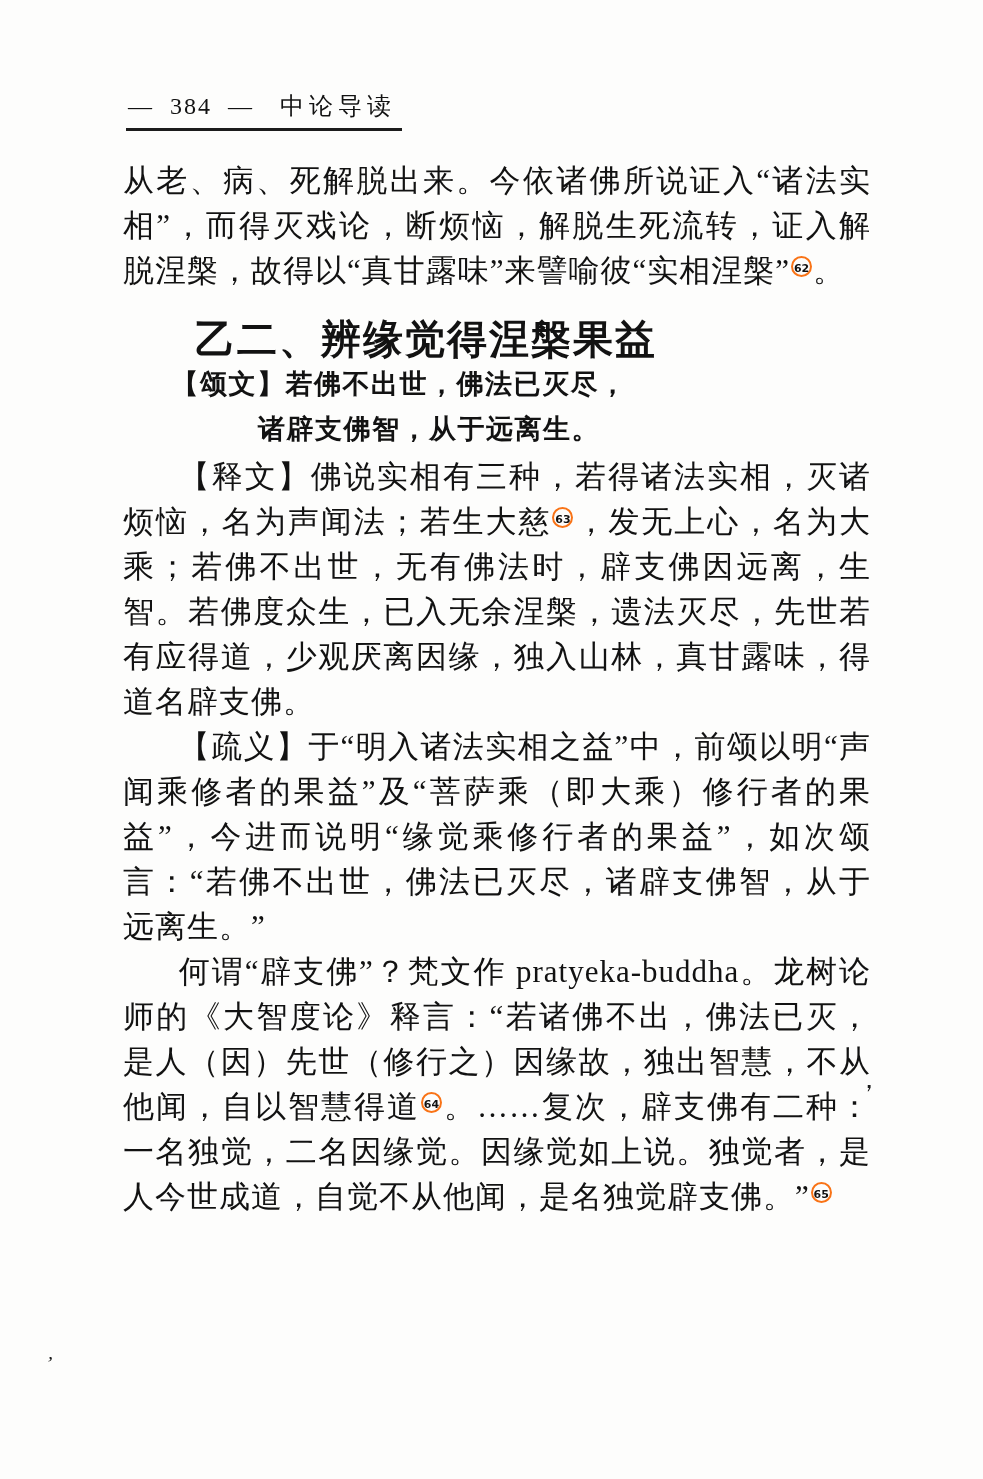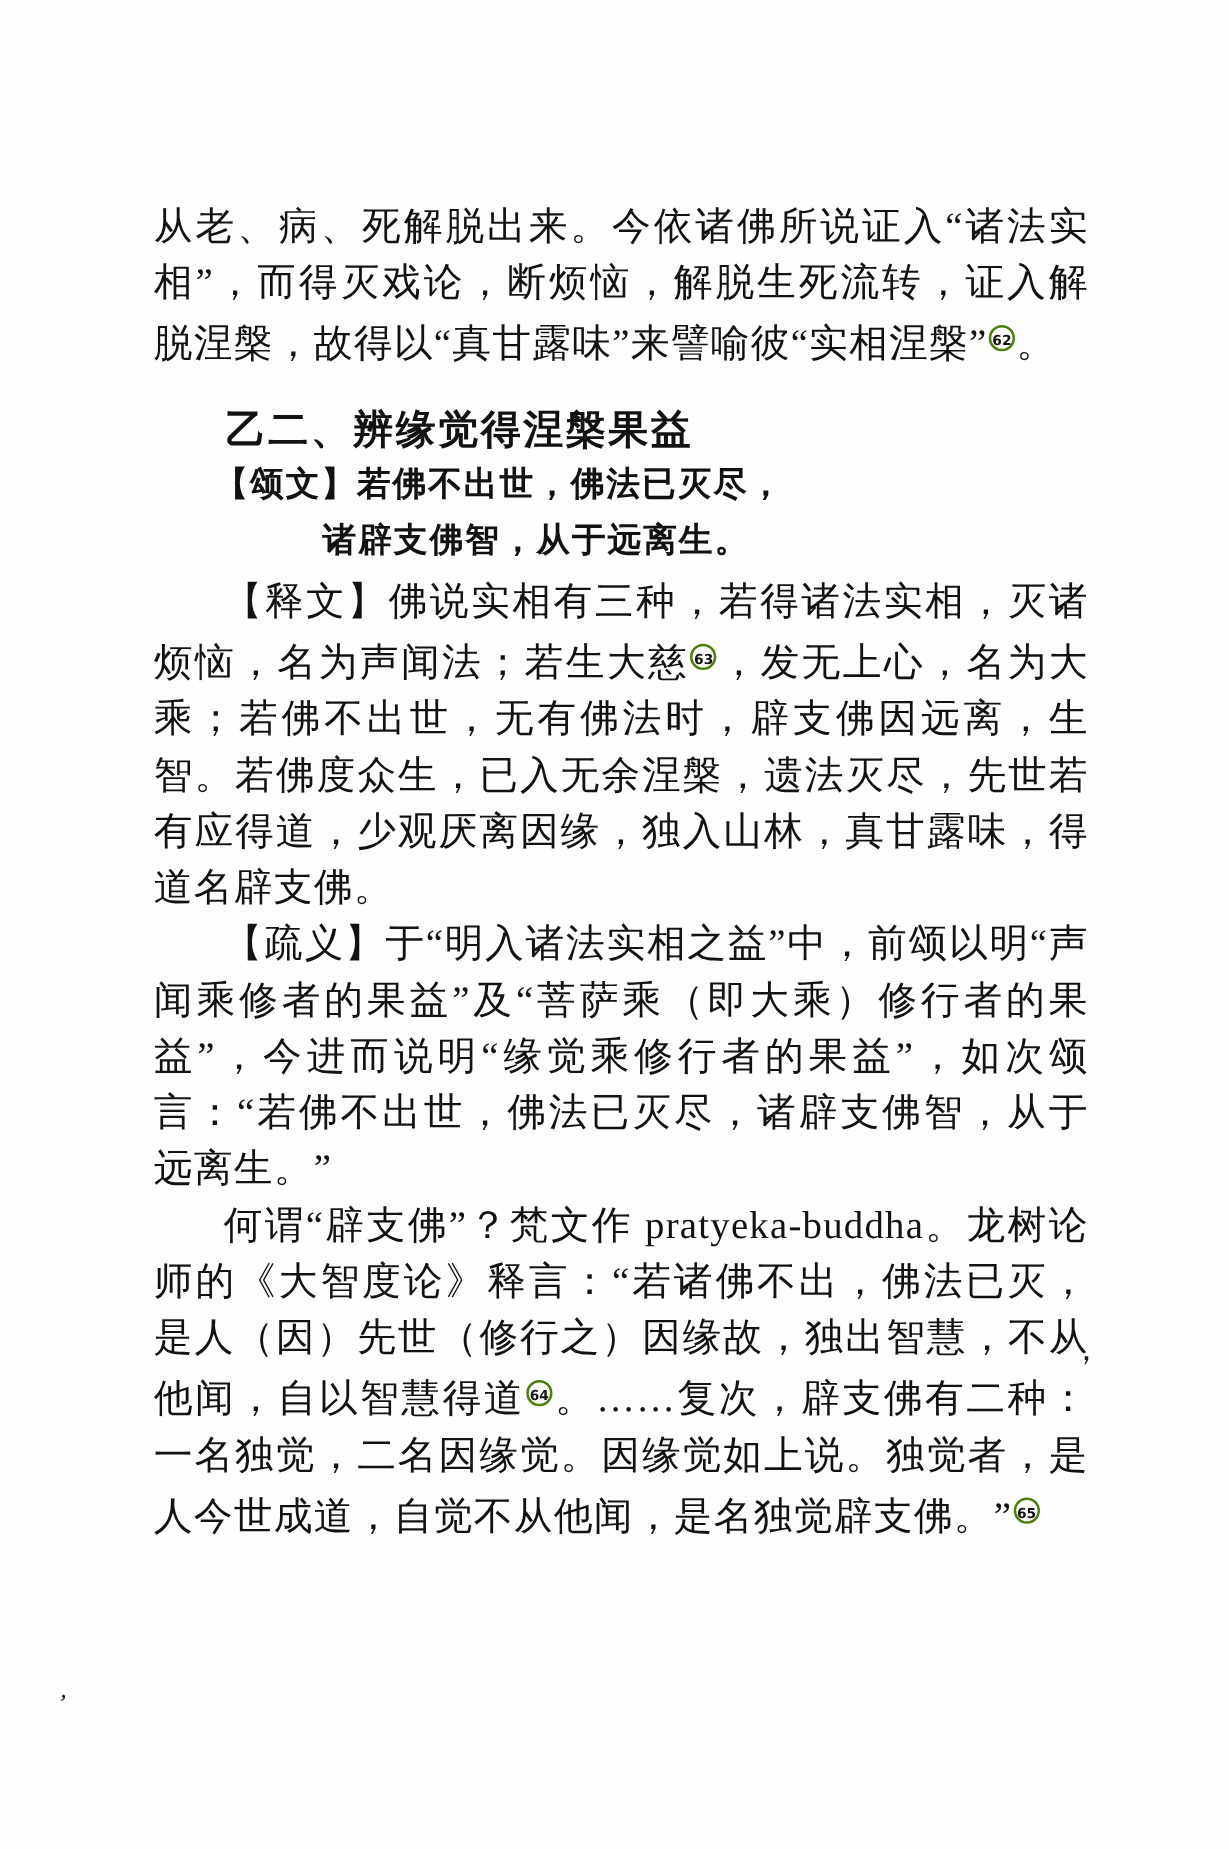--- a/index.html
+++ b/index.html
@@ -34,64 +34,67 @@
     width: 748px;
     font-size: 31px;
     line-height: 45px;
     text-align: justify;
     letter-spacing: 1px;
   }
   .textcol p { margin: 0; }
   p.para { text-indent: 0; }
   p.para.indent { text-indent: 1.8em; }
   p.heading {
-    font-family: Liberation Serif, serif;
+    font-family: Liberation Sans, sans-serif;
     font-weight: 700;
-    font-size: 32px;
+    font-size: 40px;
     text-indent: 1.8em;
     margin-top: 24px !important;
     margin-bottom: 2px !important;
     letter-spacing: 2px;
   }
   p.verse {
     font-family: Liberation Mono, monospace;
     font-weight: 700;
     font-size: 27px;
     letter-spacing: 1.5px;
   }
   p.verse.v1 { text-indent: 1.8em; }
   p.verse.v2 { text-indent: 5em; }
   
   .note {
     display: inline-block;
     width: 21px;
     height: 21px;
-    border: 2px solid #4d7c0f;
+    border: 2px solid #f97316;
     border-radius: 50%;
     font-family: "DejaVu Sans", sans-serif;
     font-size: 11px;
     font-weight: 700;
     line-height: 21px;
     text-align: center;
     letter-spacing: 0;
     text-indent: 0;
     vertical-align: 9px;
-    margin: 12px 1px;
+    margin: 0 1px;
     box-sizing: border-box;
   }
   
   .artifact { position: absolute; font-size: 26px; color: #1b1b1b; }
   .artifact.a1 { left: 856px; top: 1062px; }
   .artifact.a2 { left: 46px; top: 1352px; font-size: 20px; transform: rotate(12deg); }
 </style>
 </head>
 <body>
 
 <div class="page">
 
+  <div class="header">
+    <span class="pageno">— 384 —</span><span class="booktitle">中论导读</span>
+  </div>
 
   <div class="textcol">
       <p class="para"><span>从老、病、死解脱出来。今依诸佛所说证入“诸法实相”，而得灭戏论，断烦恼，解脱生死流转，证入解脱涅槃，故得以“真甘露味”来譬喻彼“实相涅槃”</span><span class="note">62</span><span>。</span></p>
       <p class="heading"><span>乙二、辨缘觉得涅槃果益</span></p>
       <p class="verse v1"><span>【颂文】若佛不出世，佛法已灭尽，</span></p>
       <p class="verse v2"><span>诸辟支佛智，从于远离生。</span></p>
       <p class="para indent"><span>【释文】佛说实相有三种，若得诸法实相，灭诸烦恼，名为声闻法；若生大慈</span><span class="note">63</span><span>，发无上心，名为大乘；若佛不出世，无有佛法时，辟支佛因远离，生智。若佛度众生，已入无余涅槃，遗法灭尽，先世若有应得道，少观厌离因缘，独入山林，真甘露味，得道名辟支佛。</span></p>
       <p class="para indent"><span>【疏义】于“明入诸法实相之益”中，前颂以明“声闻乘修者的果益”及“菩萨乘（即大乘）修行者的果益”，今进而说明“缘觉乘修行者的果益”，如次颂言：“若佛不出世，佛法已灭尽，诸辟支佛智，从于远离生。”</span></p>
       <p class="para indent"><span>何谓“辟支佛”？梵文作 pratyeka-buddha。龙树论师的《大智度论》释言：“若诸佛不出，佛法已灭，是人（因）先世（修行之）因缘故，独出智慧，不从他闻，自以智慧得道</span><span class="note">64</span><span>。……复次，辟支佛有二种：一名独觉，二名因缘觉。因缘觉如上说。独觉者，是人今世成道，自觉不从他闻，是名独觉辟支佛。”</span><span class="note">65</span></p>
     </div>

